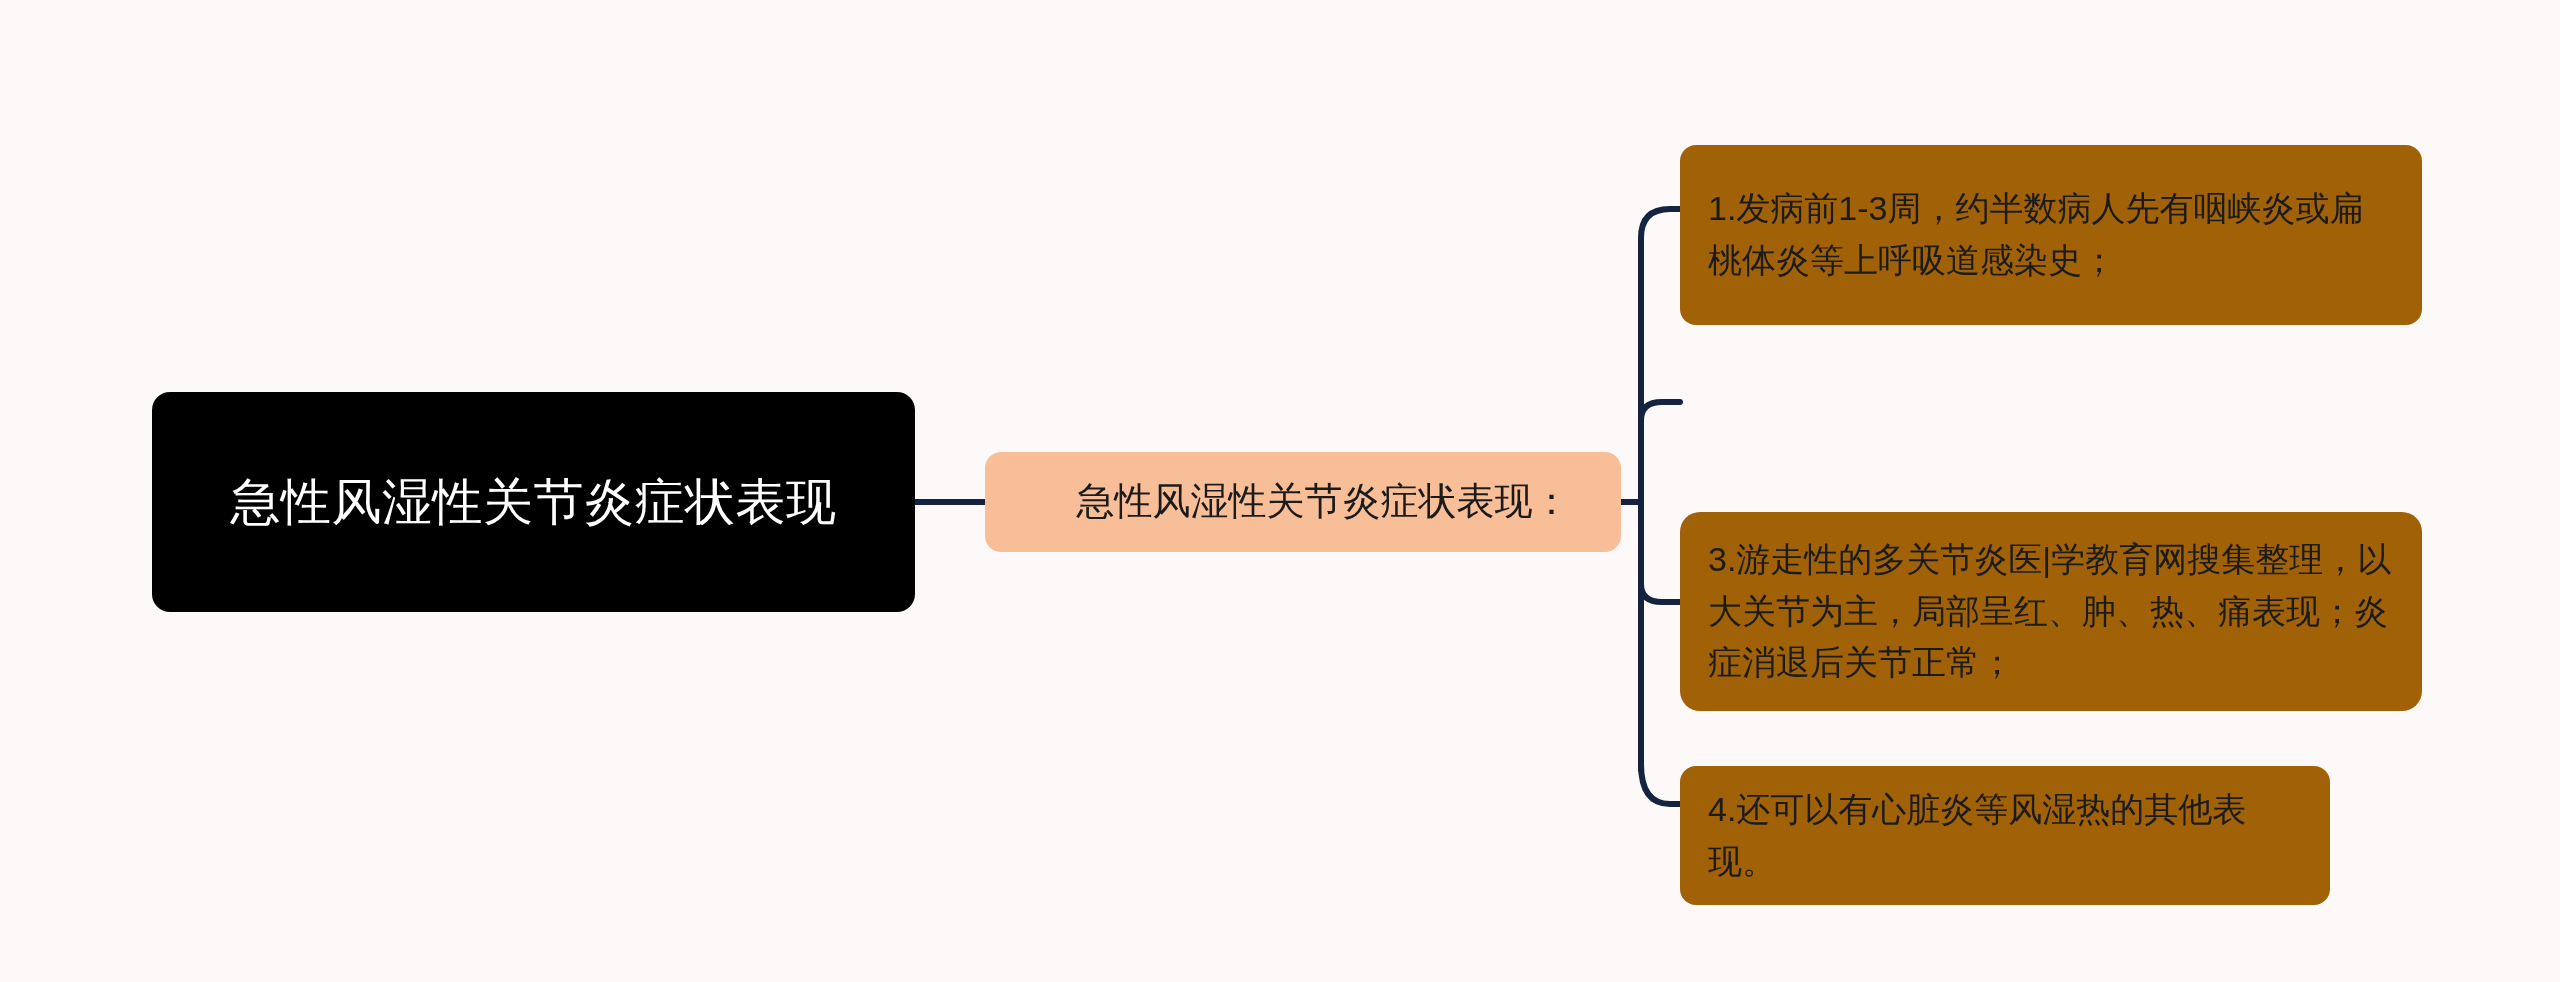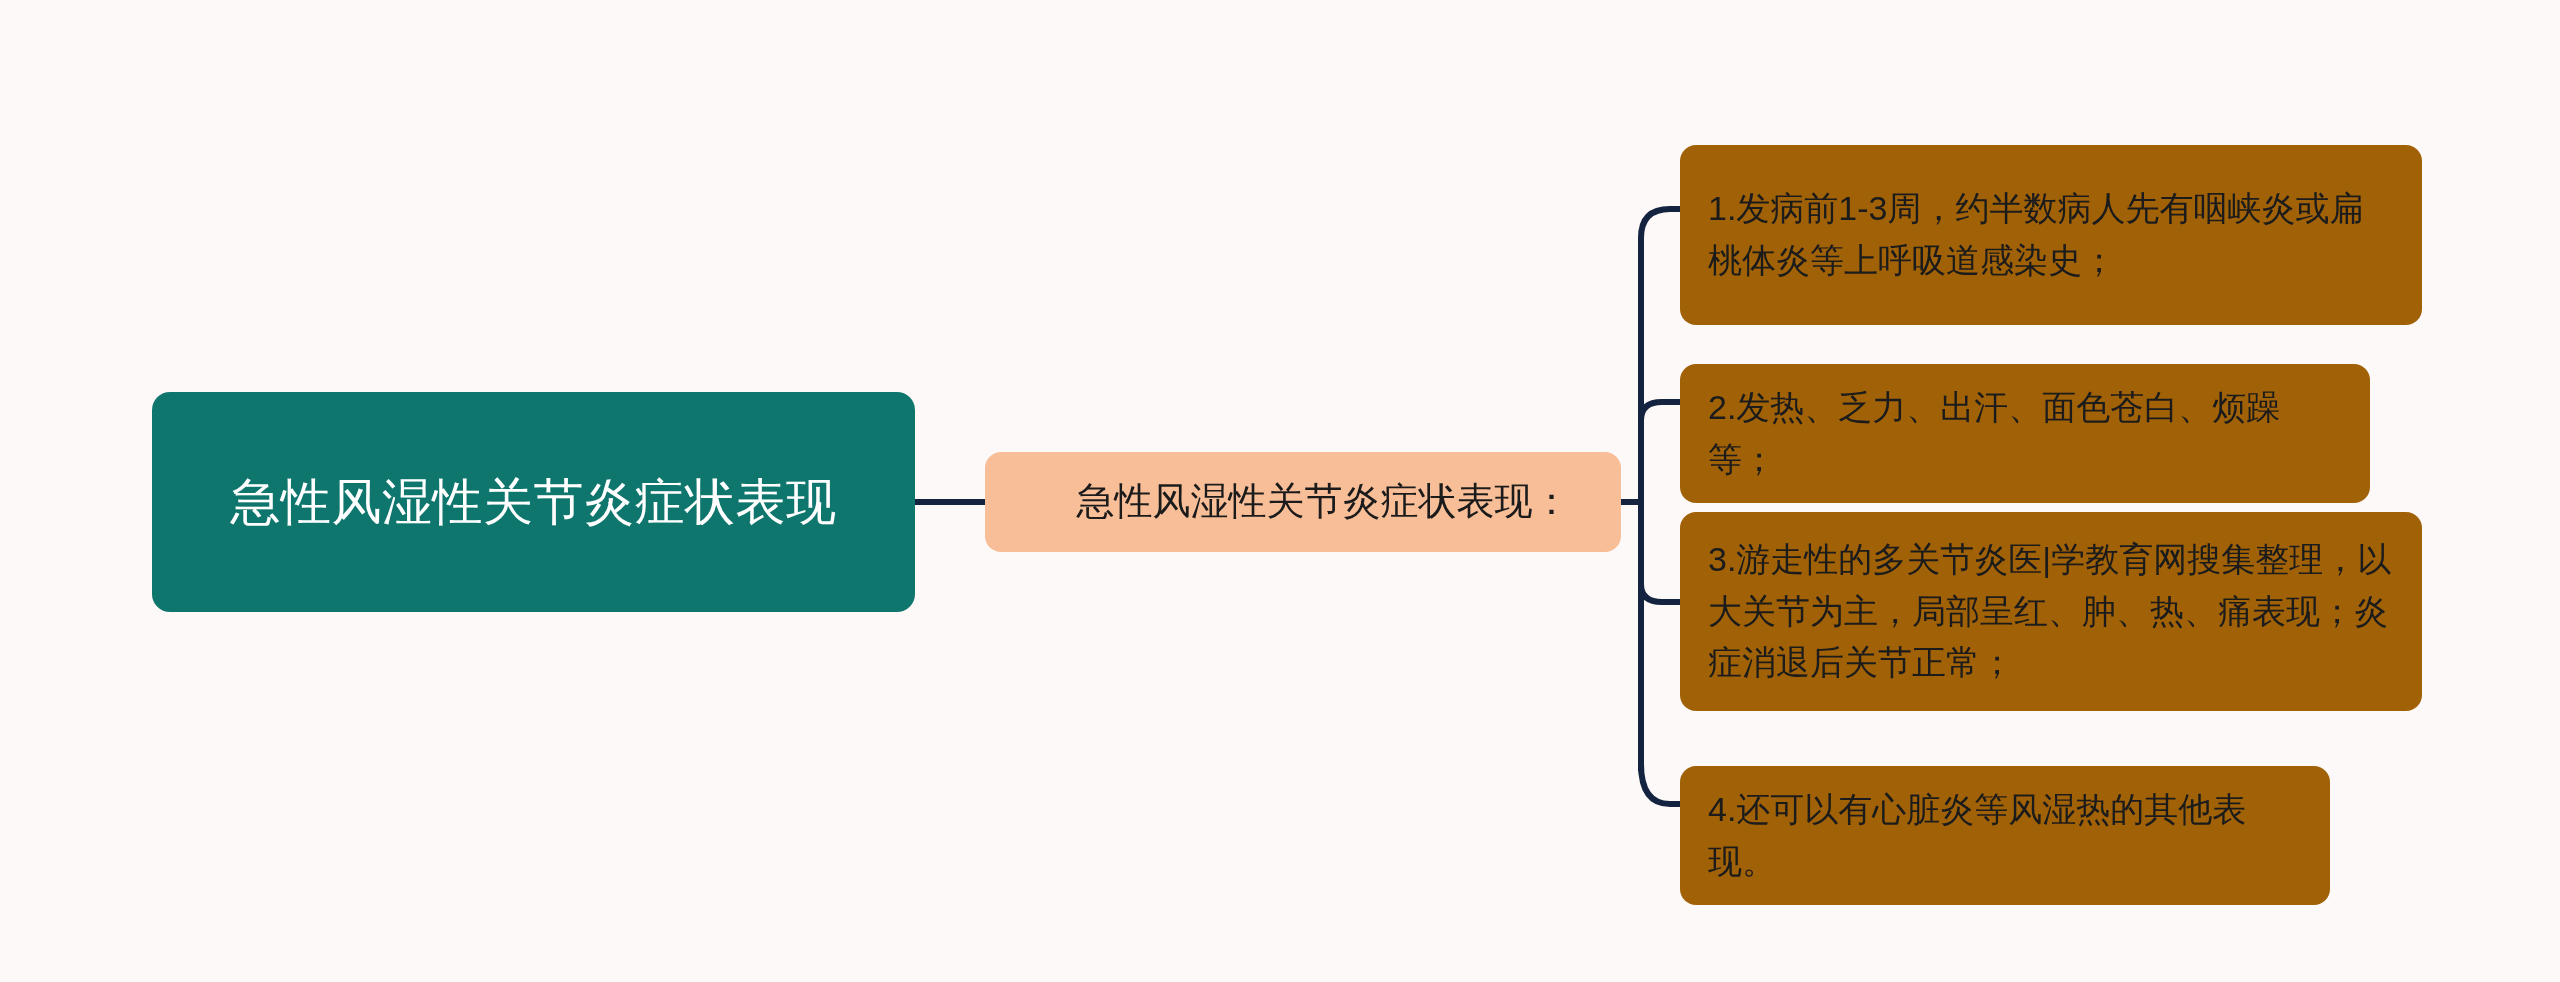--- a/index.html
+++ b/index.html
@@ -27,21 +27,21 @@
     pointer-events: none;
   }
 
   
   .root-node {
     position: absolute;
     left: 152px;
     top: 392px;
     width: 763px;
     height: 220px;
-    background: #0f766e;
+    background: #000000;
     border-radius: 18px;
     display: flex;
     align-items: center;
     justify-content: center;
     box-sizing: border-box;
     padding: 10px 40px;
     z-index: 3;
   }
   .root-label {
     color: #FFFFFF;
@@ -90,21 +90,21 @@
   .leaf-label {
     color: #1B1B1B;
     font-size: 34px;
     line-height: 1.52;
     text-align: left;
     word-break: break-all;
   }
 
   .leaf-1 { left: 1680px; top: 145px; width: 742px;  min-height: 180px; padding: 22px 28px; }
   .leaf-2 { left: 1680px; top: 364px; width: 690px;  min-height: 76px;  padding: 18px 28px; }
-  .leaf-3 { left: 1680px; top: 512px; width: 742px;  min-height: 178px; padding: 22px 28px; }
+  .leaf-3 { left: 1680px; top: 512px; width: 742px;  min-height: 178px; padding: 22px 28px; border-radius: 20px; }
   .leaf-4 { left: 1680px; top: 766px; width: 650px;  min-height: 76px;  padding: 18px 28px; }
 </style>
 </head>
 <body>
 
 <div id="mindmap">
 
   <svg id="connectors" viewBox="0 0 2560 982" width="2560" height="982" xmlns="http://www.w3.org/2000/svg">
     <g fill="none" stroke="#142440" stroke-width="6" stroke-linecap="round" stroke-linejoin="round">
 
@@ -129,23 +129,20 @@
   </div>
 
   <div class="branch-node">
     <div class="branch-label">急性风湿性关节炎症状表现：</div>
   </div>
 
   <div class="leaf-node leaf-1">
     <div class="leaf-label">1.发病前1-3周，约半数病人先有咽峡炎或扁桃体炎等上呼吸道感染史；</div>
   </div>
 
-  <div class="leaf-node leaf-2">
-    <div class="leaf-label">2.发热、乏力、出汗、面色苍白、烦躁等；</div>
-  </div>
 
   <div class="leaf-node leaf-3">
     <div class="leaf-label">3.游走性的多关节炎医|学教育网搜集整理，以大关节为主，局部呈红、肿、热、痛表现；炎症消退后关节正常；</div>
   </div>
 
   <div class="leaf-node leaf-4">
     <div class="leaf-label">4.还可以有心脏炎等风湿热的其他表现。</div>
   </div>
 
 </div>

